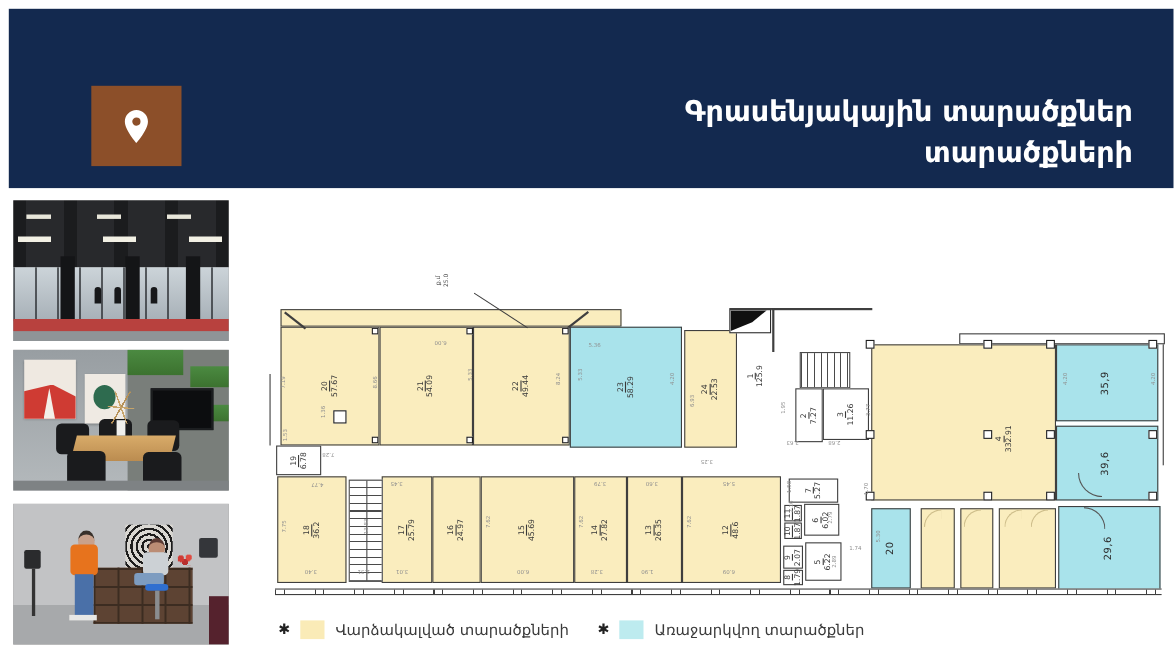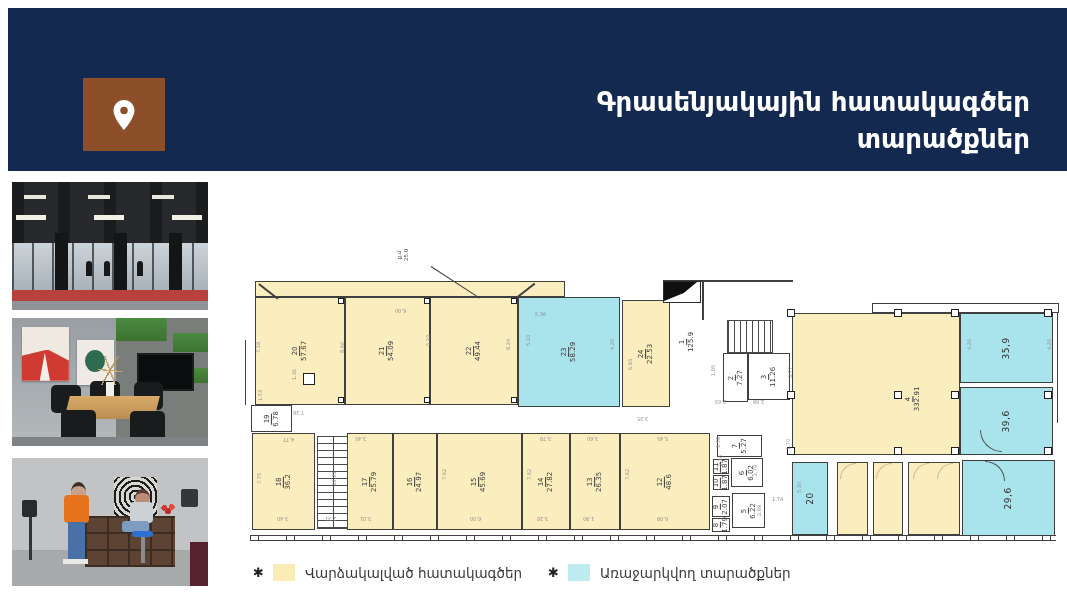--- a/index.html
+++ b/index.html
@@ -102,22 +102,22 @@
 </head>
 <body>
 
 <div class="band">
   <div class="badge">
     <svg width="36" height="36" viewBox="0 0 24 24">
       <path d="M12 2C8.13 2 5 5.13 5 9c0 5.25 7 13 7 13s7-7.75 7-13c0-3.87-3.13-7-7-7zm0 9.5A2.5 2.5 0 1 1 12 6.5a2.5 2.5 0 0 1 0 5z" fill="#ffffff"></path>
     </svg>
   </div>
   <div class="subtitle">
-    <div>Գրասենյակային հատակագծեր</div>
-    <div>տարածքներ</div>
+    <div>Գրասենյակային տարածքներ</div>
+    <div>տարածքների</div>
   </div>
 </div>
 
 <div class="photo ph1">
   <div class="abs p1-ceil"></div>
   <div class="abs p1-lights1"></div>
   <div class="abs p1-lights2"></div>
   <div class="abs p1-win"></div>
   <div class="abs p1-col" style="left:22%"></div>
   <div class="abs p1-col" style="left:52%"></div>
@@ -425,20 +425,20 @@
   <div class="callout">
     <div>ք.մ</div>
     <div>25.0</div>
   </div>
 </div>
 
 <div class="legend">
   <div class="li">
     <span class="mark">✱</span>
     <span class="sw" style="background: rgb(250, 235, 183);"></span>
-    <span>Վարձակալված հատակագծեր</span>
+    <span>Վարձակալված տարածքների</span>
   </div>
   <div class="li">
     <span class="mark">✱</span>
     <span class="sw" style="background: rgb(189, 235, 239);"></span>
     <span>Առաջարկվող տարածքներ</span>
   </div>
 </div>
 
 </body></html>

